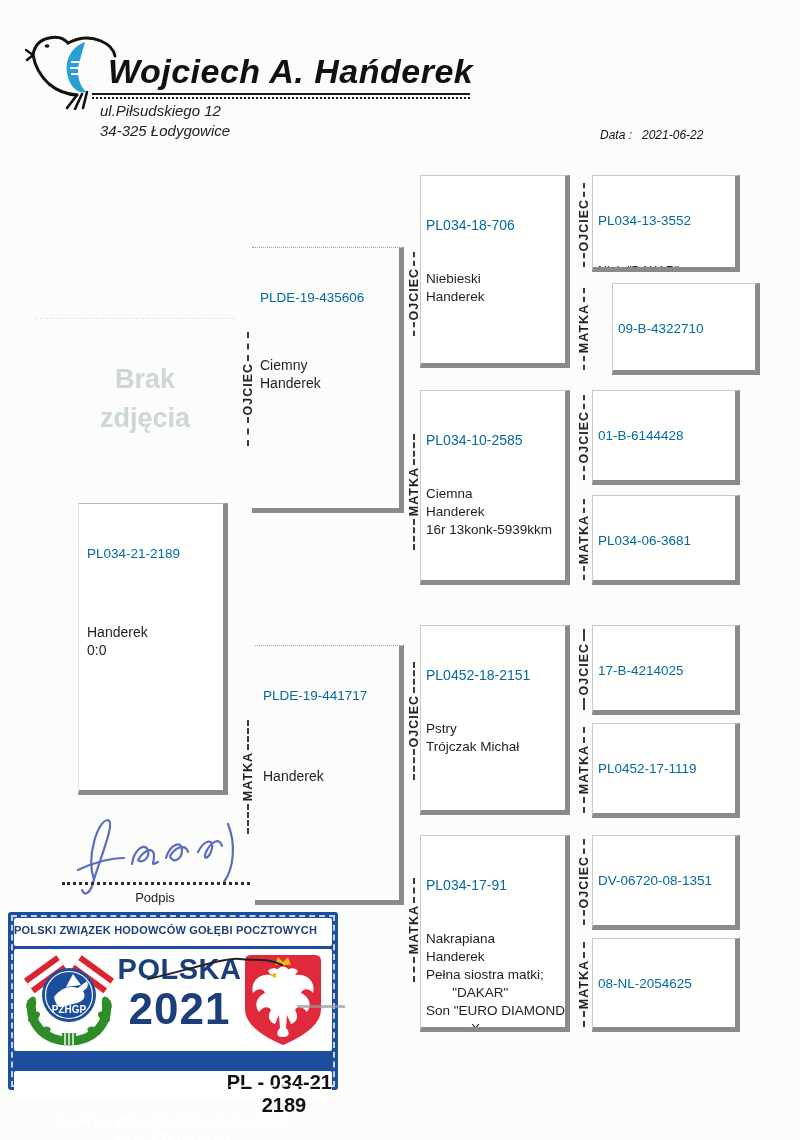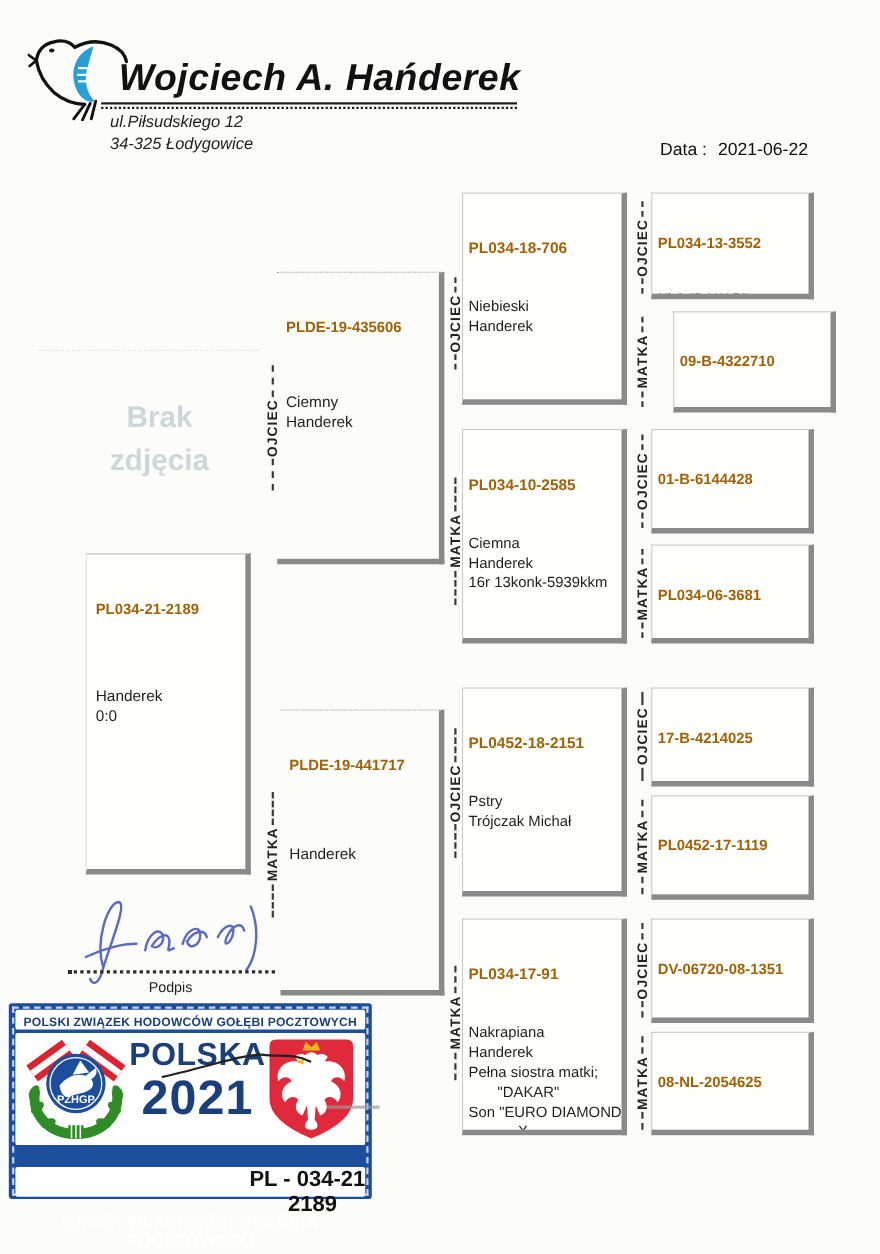--- a/index.html
+++ b/index.html
@@ -5,40 +5,40 @@
   html,body{margin:0;padding:0;background:#e8e8e8;}
   #page{position:relative;width:800px;height:1140px;background:#fcfcfa;margin:0 auto;
         font-family:"Liberation Sans",sans-serif;color:#1c1c1c;overflow:hidden;}
   .abs{position:absolute;}
 
   
   #owner-name{left:108px;top:52px;font-size:34px;font-weight:bold;font-style:italic;letter-spacing:.5px;color:#111;}
   #rule-solid{left:92px;top:93px;width:378px;border-top:2px solid #1a1a1a;}
   #rule-dot{left:92px;top:97px;width:378px;border-top:2px dotted #1a1a1a;}
   .addr{left:100px;font-size:15px;font-style:italic;color:#222;}
-  #date-line{left:600px;top:128px;font-size:16px;color:#111;}
+  #date-line{left:600px;top:128px;font-size:12px;font-style:italic;color:#111;}
   #date-line span{margin-right:10px;}
 
   
   #title-box{left:35px;top:179px;width:380px;height:58px;background:#fff;
     border-top:2px solid #9b9b9b;border-left:2px solid #c4c4c2;
     border-right:5px solid #8e8e8e;border-bottom:5px solid #8e8e8e;}
   #title-text{padding:7px 0 0 20px;font-size:36px;font-weight:bold;font-style:italic;color:#0d0d0d;}
 
   
   #photo-note{left:55px;top:360px;width:180px;text-align:center;font-size:27px;font-weight:bold;
     color:#ccd7db;line-height:1.45;}
   #photo-edge{left:35px;top:318px;width:200px;border-top:1px dashed #e6e6e3;}
 
   
   .pbox{background:#fffffe;border:1px solid #c9c9c7;border-right:5px solid #8a8a8a;
     border-bottom:5px solid #8a8a8a;padding:4px 5px;box-sizing:border-box;white-space:pre;overflow:hidden;}
   .g3{font-size:13.5px;line-height:18px;}
   .g4{font-size:12.5px;line-height:16.5px;}
-  .ring{font-weight:bold;font-size:13.5px;color:#a16207;}
+  .ring{font-weight:normal;font-size:13.5px;color:#0369a1;}
   .g3 .ring{font-size:14px;}
   .bline{color:#1f1f1f;}
 
   
   .bracket{box-sizing:border-box;border-top:1px dotted #9d9d9d;border-right:5px solid #8a8a8a;
     border-bottom:5px solid #8a8a8a;background:transparent;padding:5px 8px;white-space:pre;font-size:14px;line-height:18px;}
   #subject-box{border-left:1px solid #e3e3e0;border-top:1px solid #b9b9b9;background:#fffffe;}
   .gap-lg{margin-top:24px;} .gap-md{margin-top:13px;} .gap-xl{margin-top:26px;}
 
   
@@ -47,21 +47,21 @@
   .vlabel .vtext{writing-mode:vertical-rl;transform:rotate(180deg);font-size:12.5px;font-weight:bold;
     letter-spacing:1px;color:#222;}
 
   
   #sig-dots{left:62px;top:882px;width:188px;border-top:3px dotted #2c2c2c;}
   #sig-caption{left:60px;top:890px;width:190px;text-align:center;font-size:13px;color:#222;}
 
   
   #card{left:8px;top:912px;width:330px;height:178px;background:#1d4e9e;border-radius:3px;
     padding:6px;box-sizing:border-box;outline:2px dashed rgba(255,255,255,.75);outline-offset:-5px;}
-  #card-fed{background:#fff;border-radius:2px;height:18px;text-align:center;font-size:11px;font-weight:bold;
+  #card-fed{background:#fff;border-radius:2px;height:28px;font-size:11px;font-weight:bold;
     letter-spacing:.2px;color:#1b3f7a;padding-top:6px;box-sizing:border-box;}
   #card-main{position:relative;background:#fff;height:102px;margin-top:3px;border-radius:2px;overflow:hidden;}
   #polska{position:absolute;left:103px;top:6px;width:125px;text-align:center;color:#1b3f7a;
     font-weight:bold;font-size:29px;letter-spacing:.5px;line-height:1;}
   #year{position:absolute;left:103px;top:38px;width:125px;text-align:center;color:#1b3f7a;
     font-weight:bold;font-size:44px;letter-spacing:1px;line-height:1;}
   #card-ring{display:flex;background:#fff;height:27px;margin-top:20px;border-radius:2px;align-items:flex-end;flex-direction:column;}
   #ring-prefix{flex:1;font-size:20px;font-weight:bold;color:#111;padding-left:12px;}
   #ring-div{width:3px;height:27px;background:#1d4e9e;}
   #ring-num{width:96px;text-align:center;font-size:20px;font-weight:bold;color:#111;}

